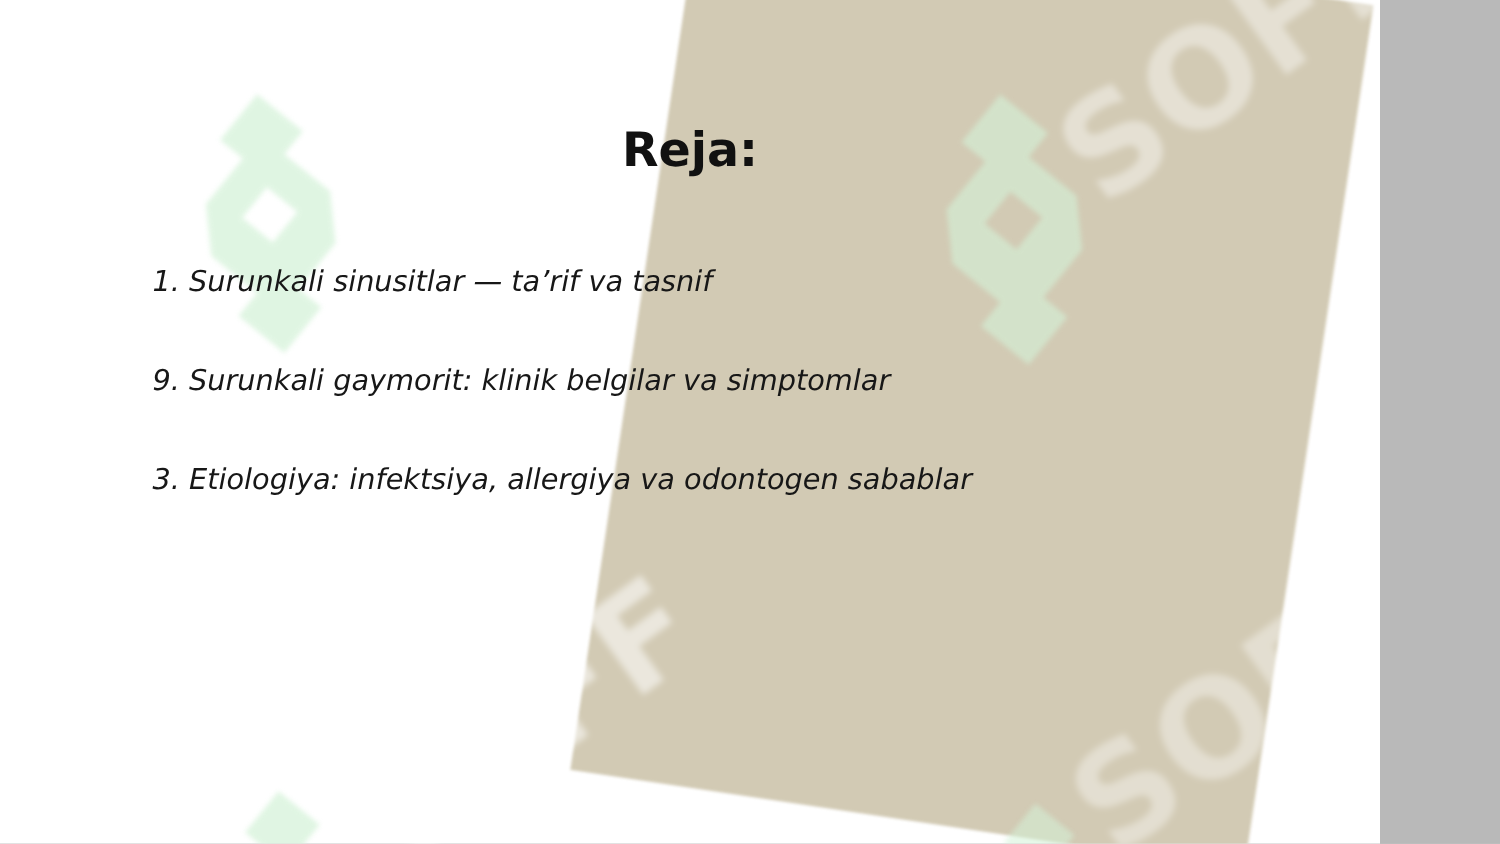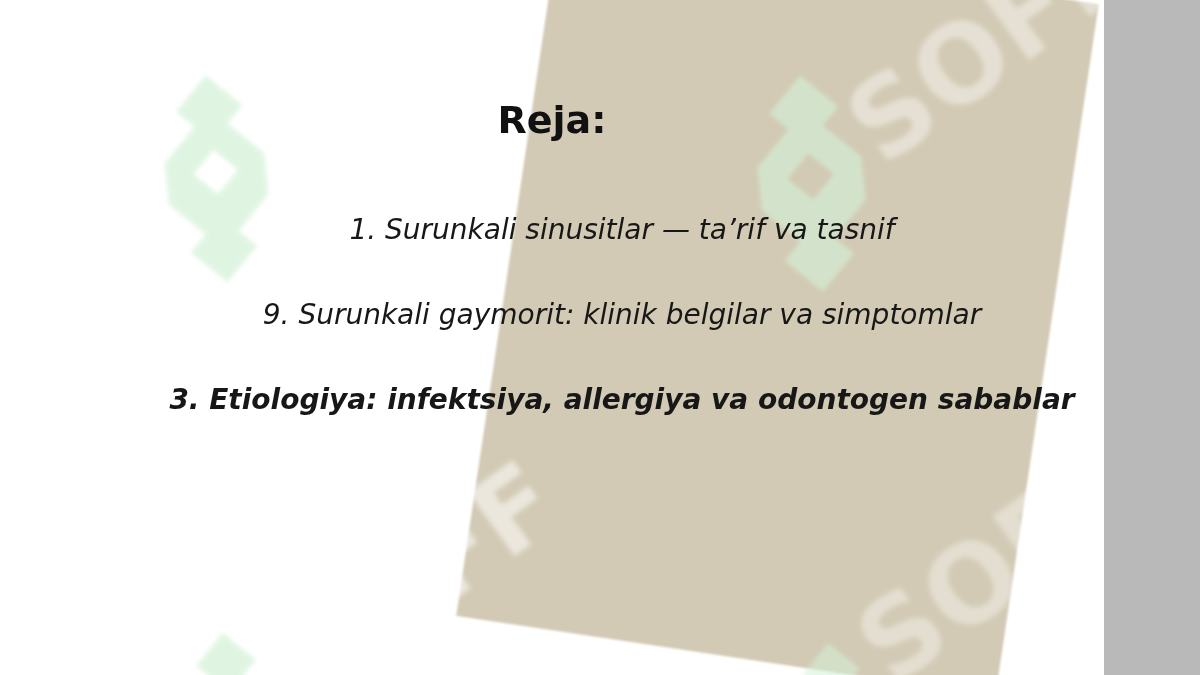--- a/index.html
+++ b/index.html
@@ -98,29 +98,28 @@
     color: #111111;
     letter-spacing: 0px;
   }
   .bullet-list {
     position: absolute;
     left: 122px;
     top: 212px;
     width: 1000px;
   }
   .bullet-item {
-    font-size: 28px;
+    font-size: 23px;
     font-style: italic;
     color: #171717;
     line-height: 1.25;
     margin-bottom: 50px;
     white-space: nowrap;
-    text-align: center;
   }
-  .bullet-item:last-child { margin-bottom: 15px; font-weight: bold; }
+  .bullet-item:last-child { margin-bottom: 15px; }
 </style>
 </head>
 <body>
 
 <div id="slide">
 
   <div class="bg-layer">
 
     <div class="tan-panel"></div>
 

